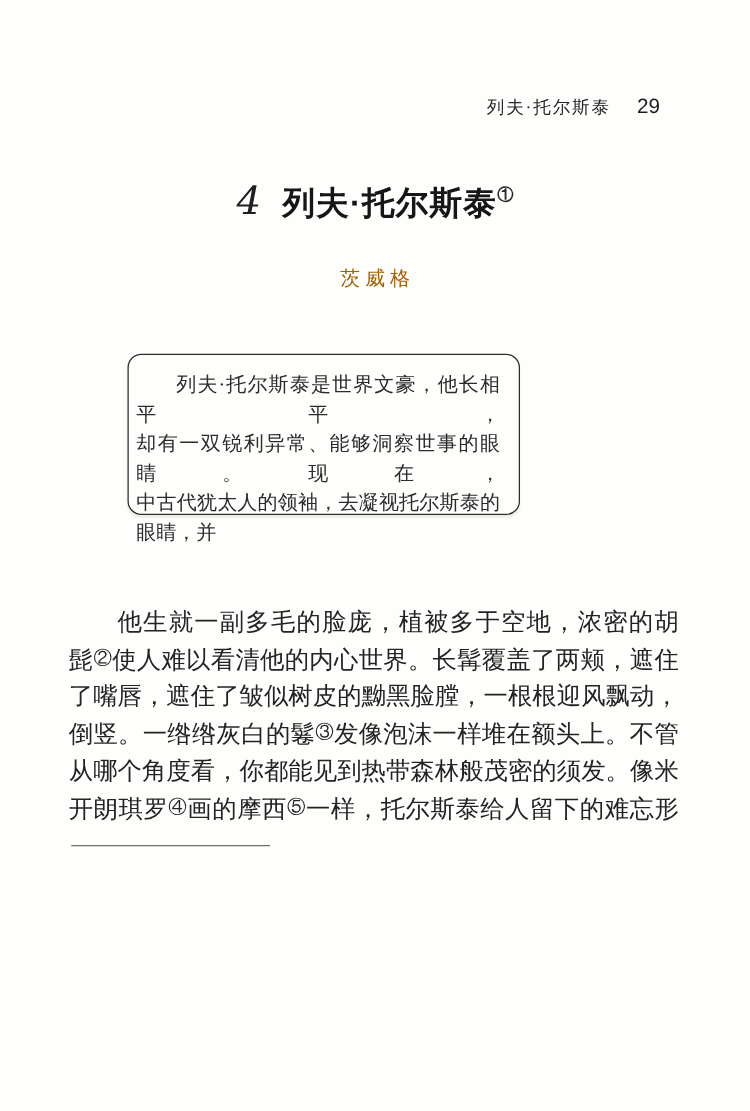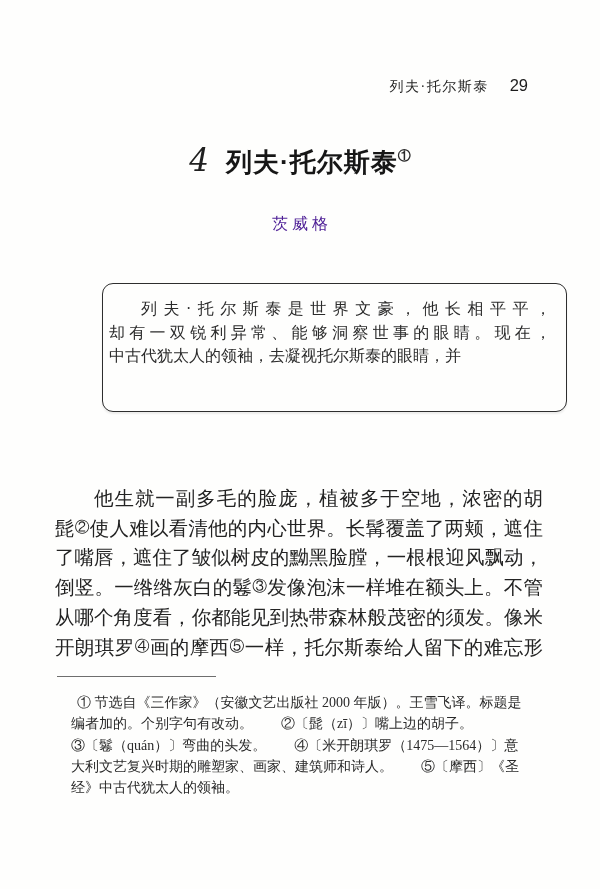--- a/index.html
+++ b/index.html
@@ -72,29 +72,29 @@
   .author {
     position: absolute;
     top: 213px;
     left: 0;
     width: 100%;
     text-align: center;
     font-size: 16px;
     letter-spacing: 4px;
     text-indent: 4px; 
     line-height: 22px;
-    color: #4c1d95;
+    color: #a16207;
   }
 
   
   .intro-box {
     position: absolute;
     top: 283px;
     left: 102px;
-    width: 465px;
+    width: 314px;
     height: 129px;
     border: 1.5px solid var(--box_border, #2e2e2e);
     border-radius: 11px;
     padding: 13px 15px 0 6px;
     box-shadow: 0 2px 2px rgba(0,0,0,0.07);
     background: var(--paper, #fefefd);
   }
   .intro-box .line {
     font-size: 16px;
     line-height: 23.5px;
@@ -173,21 +173,14 @@
       <div class="line">他生就一副多毛的脸庞，植被多于空地，浓密的胡</div>
       <div class="line">髭<span class="ref">②</span>使人难以看清他的内心世界。长髯覆盖了两颊，遮住</div>
       <div class="line">了嘴唇，遮住了皱似树皮的黝黑脸膛，一根根迎风飘动，</div>
       <div class="line">倒竖。一绺绺灰白的鬈<span class="ref">③</span>发像泡沫一样堆在额头上。不管</div>
       <div class="line">从哪个角度看，你都能见到热带森林般茂密的须发。像米</div>
       <div class="line">开朗琪罗<span class="ref">④</span>画的摩西<span class="ref">⑤</span>一样，托尔斯泰给人留下的难忘形</div>
     </div>
 
   <div class="fn-separator"></div>
 
-  <div class="footnotes">
-      <div class="line">① 节选自《三作家》（安徽文艺出版社 2000 年版）。王雪飞译。标题是</div>
-      <div class="line">编者加的。个别字句有改动。　　②〔髭（zī）〕嘴上边的胡子。</div>
-      <div class="line">③〔鬈（quán）〕弯曲的头发。　　④〔米开朗琪罗（1475—1564）〕意</div>
-      <div class="line">大利文艺复兴时期的雕塑家、画家、建筑师和诗人。　　⑤〔摩西〕《圣</div>
-      <div class="line">经》中古代犹太人的领袖。</div>
-    </div>
 
 </div>
 
 </body></html>

